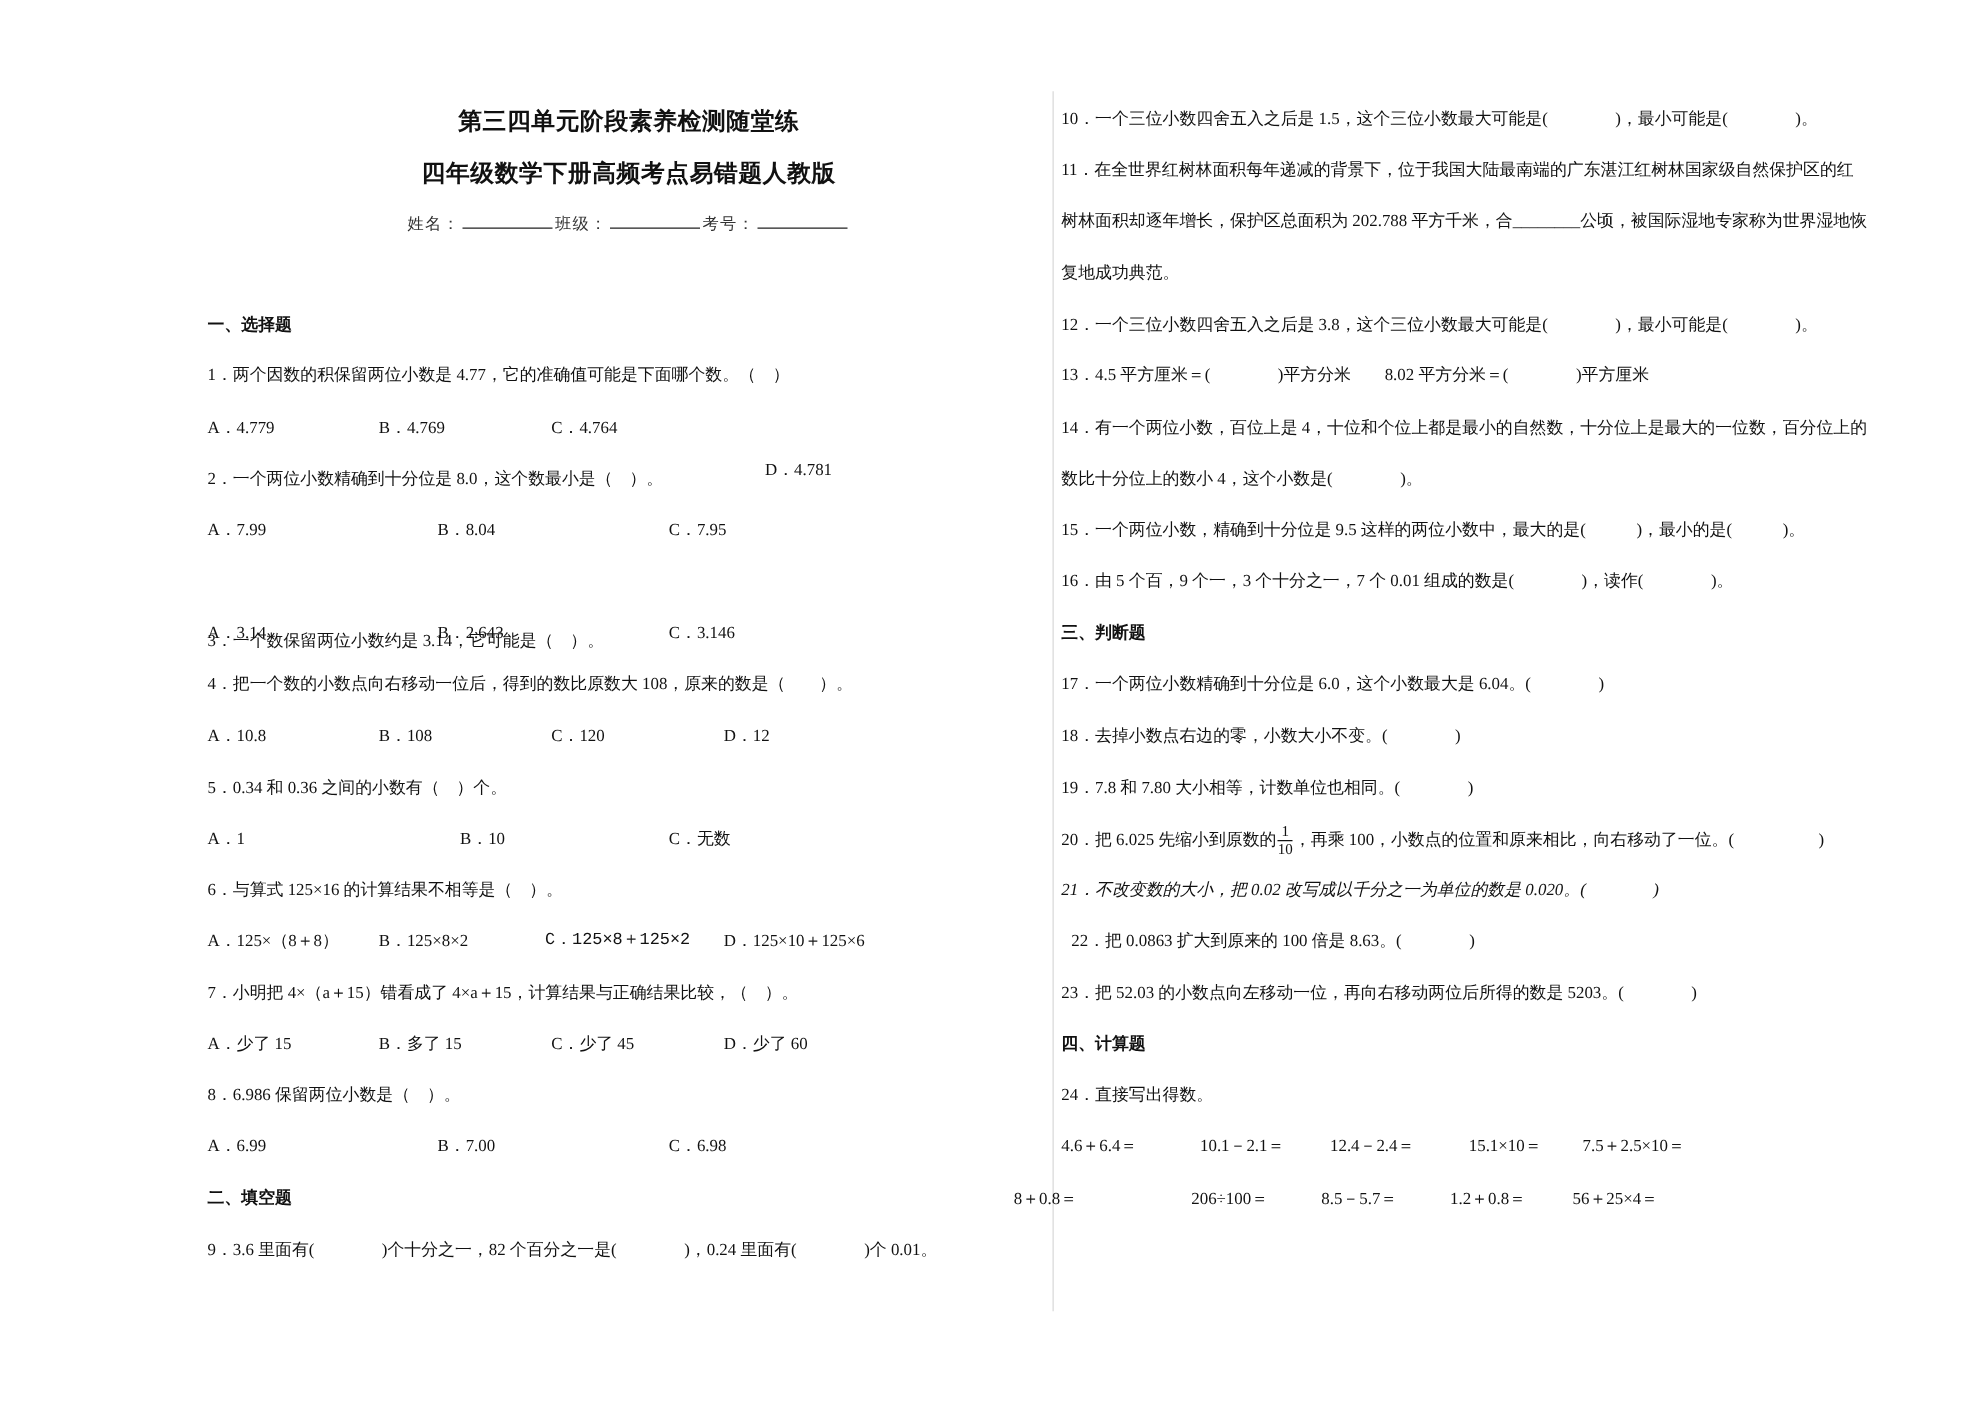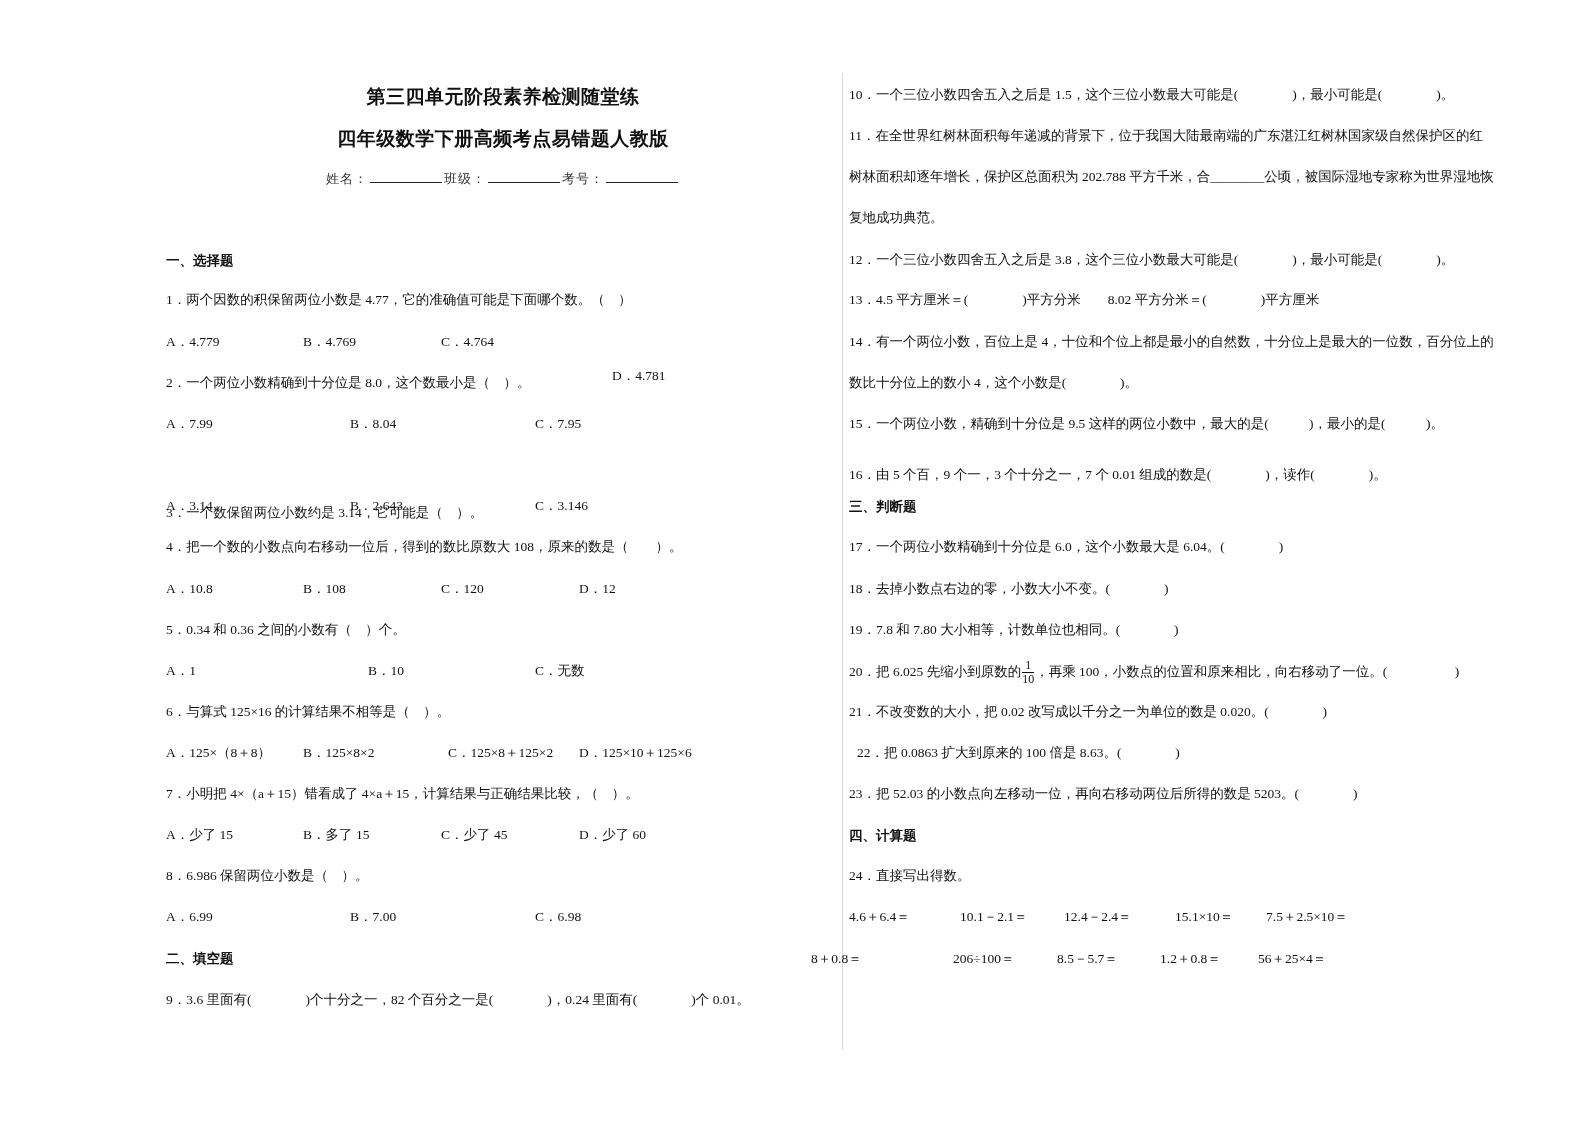--- a/index.html
+++ b/index.html
@@ -79,21 +79,21 @@
 <div class="opt" style="left:579px; top:579px;">D．12</div>
 
 <div class="line" style="left:166px; top:620px;">5．0.34 和 0.36 之间的小数有（　）个。</div>
 <div class="opt" style="left:166px; top:661px;">A．1</div>
 <div class="opt" style="left:368px; top:661px;">B．10</div>
 <div class="opt" style="left:535px; top:661px;">C．无数</div>
 
 <div class="line" style="left:166px; top:702px;">6．与算式 125×16 的计算结果不相等是（　）。</div>
 <div class="opt" style="left:166px; top:743px;">A．125×（8＋8）</div>
 <div class="opt" style="left:303px; top:743px;">B．125×8×2</div>
-<div class="opt" style="left:448px; top:743px;">C．125×8＋125×2</div>
+<div class="opt" style="left:436px; top:743px;font-family:Liberation Mono, monospace;">C．125×8＋125×2</div>
 <div class="opt" style="left:579px; top:743px;">D．125×10＋125×6</div>
 
 <div class="line" style="left:166px; top:784px;">7．小明把 4×（a＋15）错看成了 4×a＋15，计算结果与正确结果比较，（　）。</div>
 <div class="opt" style="left:166px; top:825px;">A．少了 15</div>
 <div class="opt" style="left:303px; top:825px;">B．多了 15</div>
 <div class="opt" style="left:441px; top:825px;">C．少了 45</div>
 <div class="opt" style="left:579px; top:825px;">D．少了 60</div>
 
 <div class="line" style="left:166px; top:866px;">8．6.986 保留两位小数是（　）。</div>
 <div class="opt" style="left:166px; top:907px;">A．6.99</div>
@@ -109,33 +109,33 @@
 <div class="line" style="left:849px; top:167px;">树林面积却逐年增长，保护区总面积为 202.788 平方千米，合________公顷，被国际湿地专家称为世界湿地恢</div>
 <div class="line" style="left:849px; top:208px;">复地成功典范。</div>
 
 <div class="line" style="left:849px; top:250px;">12．一个三位小数四舍五入之后是 3.8，这个三位小数最大可能是(　　　　)，最小可能是(　　　　)。</div>
 <div class="line" style="left:849px; top:290px;">13．4.5 平方厘米＝(　　　　)平方分米　　8.02 平方分米＝(　　　　)平方厘米</div>
 
 <div class="line" style="left:849px; top:332px;">14．有一个两位小数，百位上是 4，十位和个位上都是最小的自然数，十分位上是最大的一位数，百分位上的</div>
 <div class="line" style="left:849px; top:373px;">数比十分位上的数小 4，这个小数是(　　　　)。</div>
 
 <div class="line" style="left:849px; top:414px;">15．一个两位小数，精确到十分位是 9.5 这样的两位小数中，最大的是(　　　)，最小的是(　　　)。</div>
-<div class="line" style="left:849px; top:465px;">16．由 5 个百，9 个一，3 个十分之一，7 个 0.01 组成的数是(　　　　)，读作(　　　　)。</div>
+<div class="line" style="left:849px; top:455px;">16．由 5 个百，9 个一，3 个十分之一，7 个 0.01 组成的数是(　　　　)，读作(　　　　)。</div>
 
 <div class="h" style="left:849px; top:496px;">三、判断题</div>
 
 <div class="line" style="left:849px; top:537px;">17．一个两位小数精确到十分位是 6.0，这个小数最大是 6.04。(　　　　)</div>
 <div class="line" style="left:849px; top:579px;">18．去掉小数点右边的零，小数大小不变。(　　　　)</div>
 <div class="line" style="left:849px; top:620px;">19．7.8 和 7.80 大小相等，计数单位也相同。(　　　　)</div>
 
 <div class="line" style="left:849px; top:658px; line-height:28px;">
   <span>20．把 6.025 先缩小到原数的</span><span class="frac"><span class="num">1</span><span class="den">10</span></span><span>，再乘 100，小数点的位置和原来相比，向右移动了一位。(　　　　　)</span>
 </div>
 
-<div class="line" style="left:849px; top:702px;">21．不改变数的大小，把 0.02 改写成以千分之一为单位的数是 0.020。(　　　　)</div>
+<div class="line" style="left:849px; top:702px;font-style:italic;">21．不改变数的大小，把 0.02 改写成以千分之一为单位的数是 0.020。(　　　　)</div>
 <div class="line" style="left:857px; top:743px;">22．把 0.0863 扩大到原来的 100 倍是 8.63。(　　　　)</div>
 <div class="line" style="left:849px; top:784px;">23．把 52.03 的小数点向左移动一位，再向右移动两位后所得的数是 5203。(　　　　)</div>
 
 <div class="h" style="left:849px; top:825px;">四、计算题</div>
 <div class="line" style="left:849px; top:866px;">24．直接写出得数。</div>
 
 <div class="opt" style="left:849px; top:907px;">4.6＋6.4＝</div>
 <div class="opt" style="left:960px; top:907px;">10.1－2.1＝</div>
 <div class="opt" style="left:1064px; top:907px;">12.4－2.4＝</div>
 <div class="opt" style="left:1175px; top:907px;">15.1×10＝</div>

